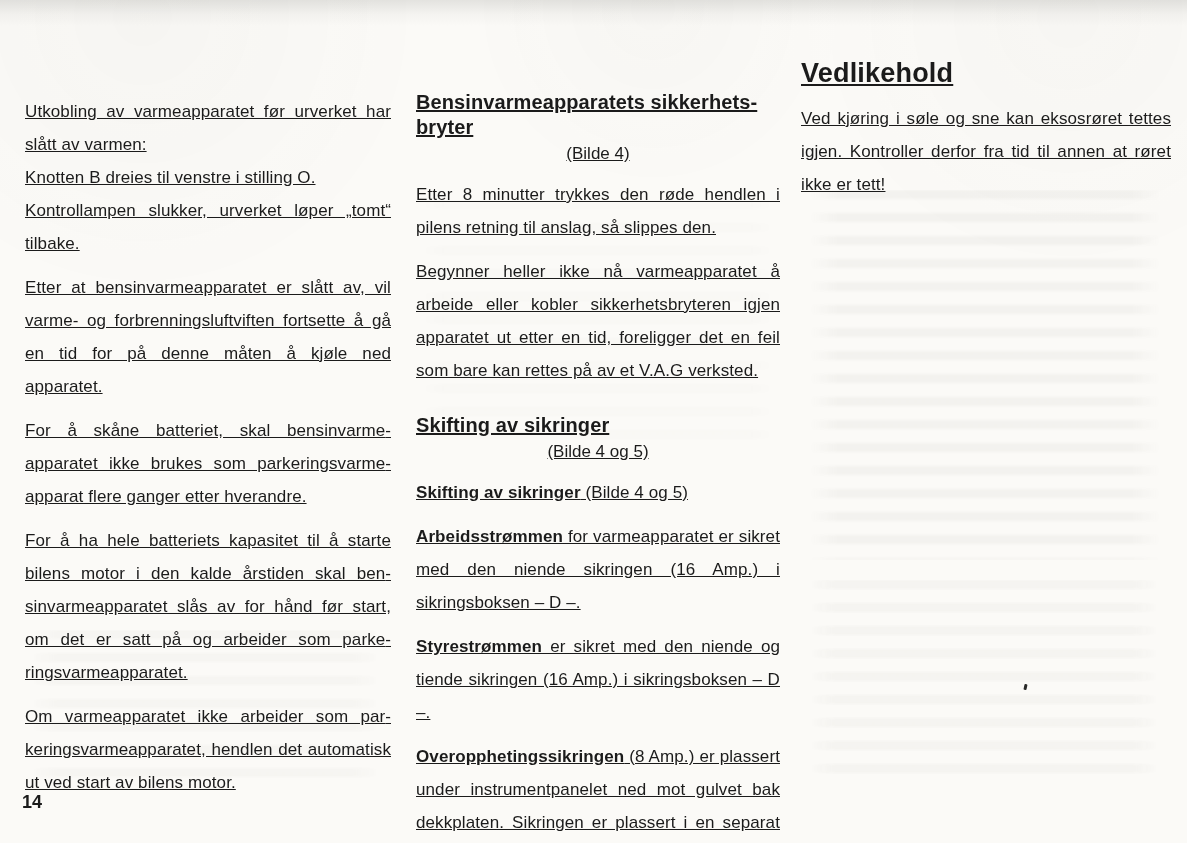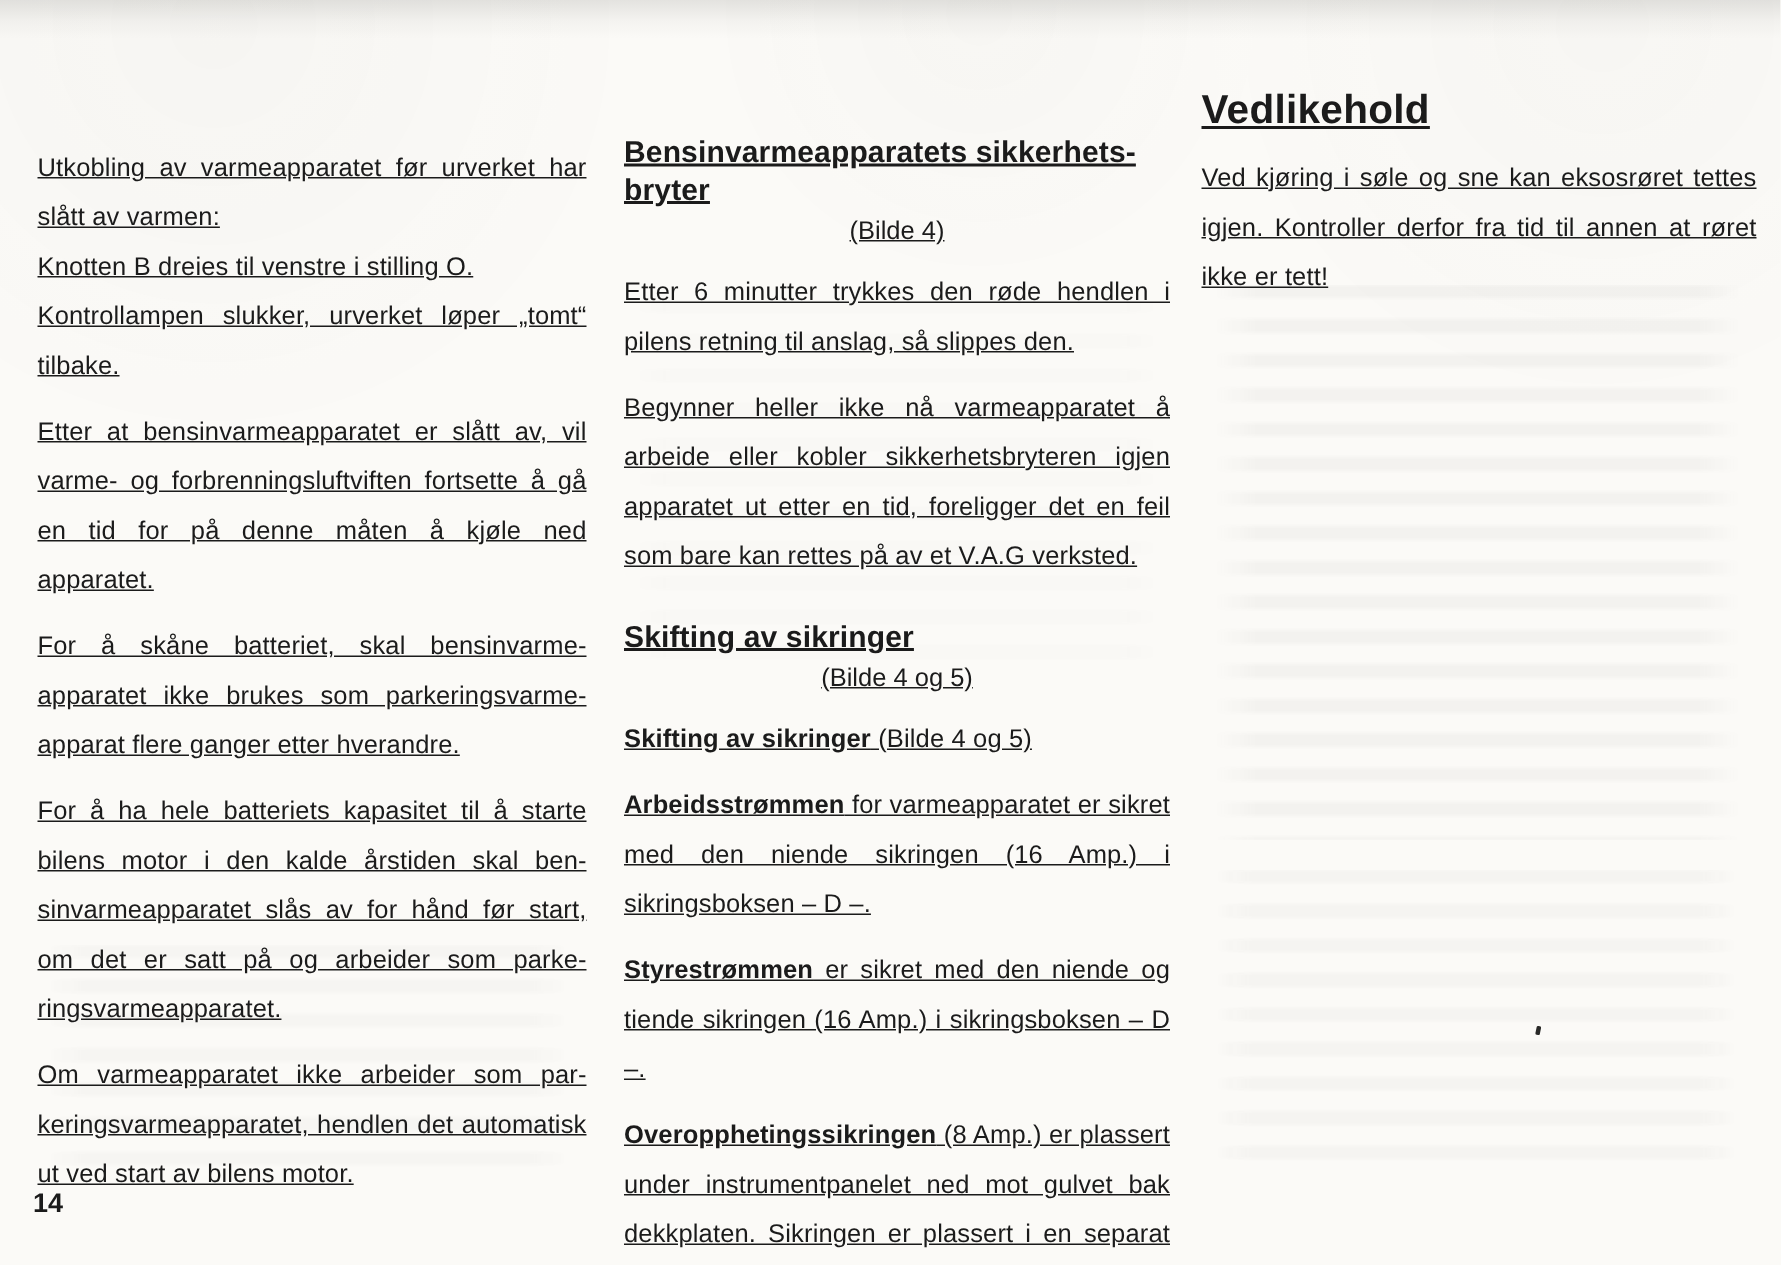--- a/index.html
+++ b/index.html
@@ -86,21 +86,21 @@
   <p class="body-text">Etter at bensinvarmeapparatet er slått av, vil varme- og forbrenningsluftviften fortsette å gå en tid for på denne måten å kjøle ned apparatet.</p>
   <p class="body-text">For å skåne batteriet, skal bensinvarme­apparatet ikke brukes som parkeringsvarme­apparat flere ganger etter hverandre.</p>
   <p class="body-text">For å ha hele batteriets kapasitet til å starte bilens motor i den kalde årstiden skal ben­sinvarmeapparatet slås av for hånd før start, om det er satt på og arbeider som parke­ringsvarmeapparatet.</p>
   <p class="body-text">Om varmeapparatet ikke arbeider som par­keringsvarmeapparatet, hendlen det automa­tisk ut ved start av bilens motor.</p>
 </div>
 
 <div class="col" id="col-mid">
   <h2 class="section-title">Bensinvarmeapparatets sikkerhets-
 bryter</h2>
   <p class="sub-caption">(Bilde 4)</p>
-  <p class="body-text">Etter 6 minutter trykkes den røde hendlen i pilens retning til anslag, så slippes den.</p>
+  <p class="body-text">Etter 8 minutter trykkes den røde hendlen i pilens retning til anslag, så slippes den.</p>
   <p class="body-text">Begynner heller ikke nå varmeapparatet å arbeide eller kobler sikkerhetsbryteren igjen apparatet ut etter en tid, foreligger det en feil som bare kan rettes på av et V.A.G verksted.</p>
 
   <h2 class="section-title spaced">Skifting av sikringer</h2>
   <p class="sub-caption">(Bilde 4 og 5)</p>
   <p class="body-text"><span class="lead-bold">Skifting av sikringer</span><span> (Bilde 4 og 5)</span></p>
   <p class="body-text"><span class="lead-bold">Arbeidsstrømmen</span><span> for varmeapparatet er sik­ret med den niende sikringen (16 Amp.) i sikringsboksen – D –.</span></p>
   <p class="body-text"><span class="lead-bold">Styrestrømmen</span><span> er sikret med den niende og tiende sikringen (16 Amp.) i sikringsboksen – D –.</span></p>
   <p class="body-text"><span class="lead-bold">Overopphetingssikringen</span><span> (8 Amp.) er plassert under instrumentpanelet ned mot gulvet bak dekkplaten. Sikringen er plassert i en separat holder – E –.</span></p>
   <p class="body-text">Skifting av sikringer, se instruksjonsbokens kapitel “Selvhjelp”, avsnittet “Sikringer”.</p>
 </div>

